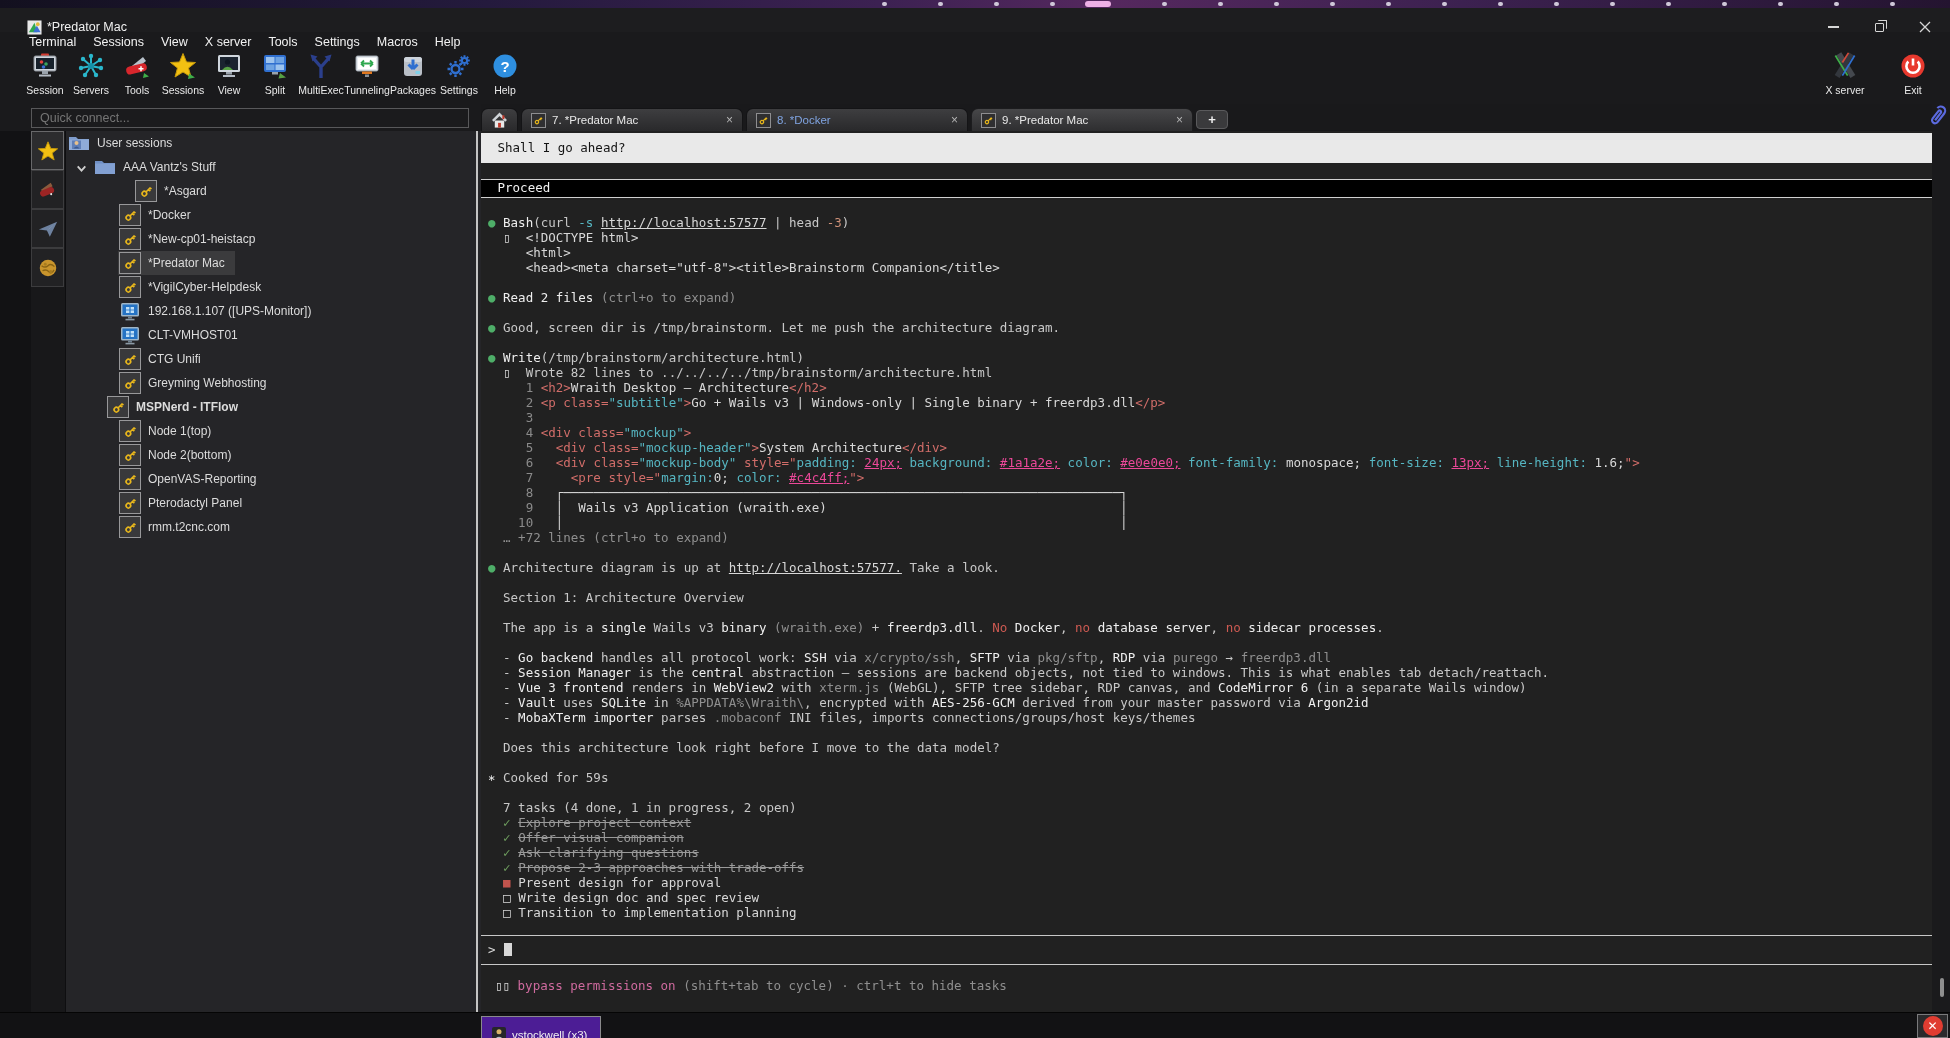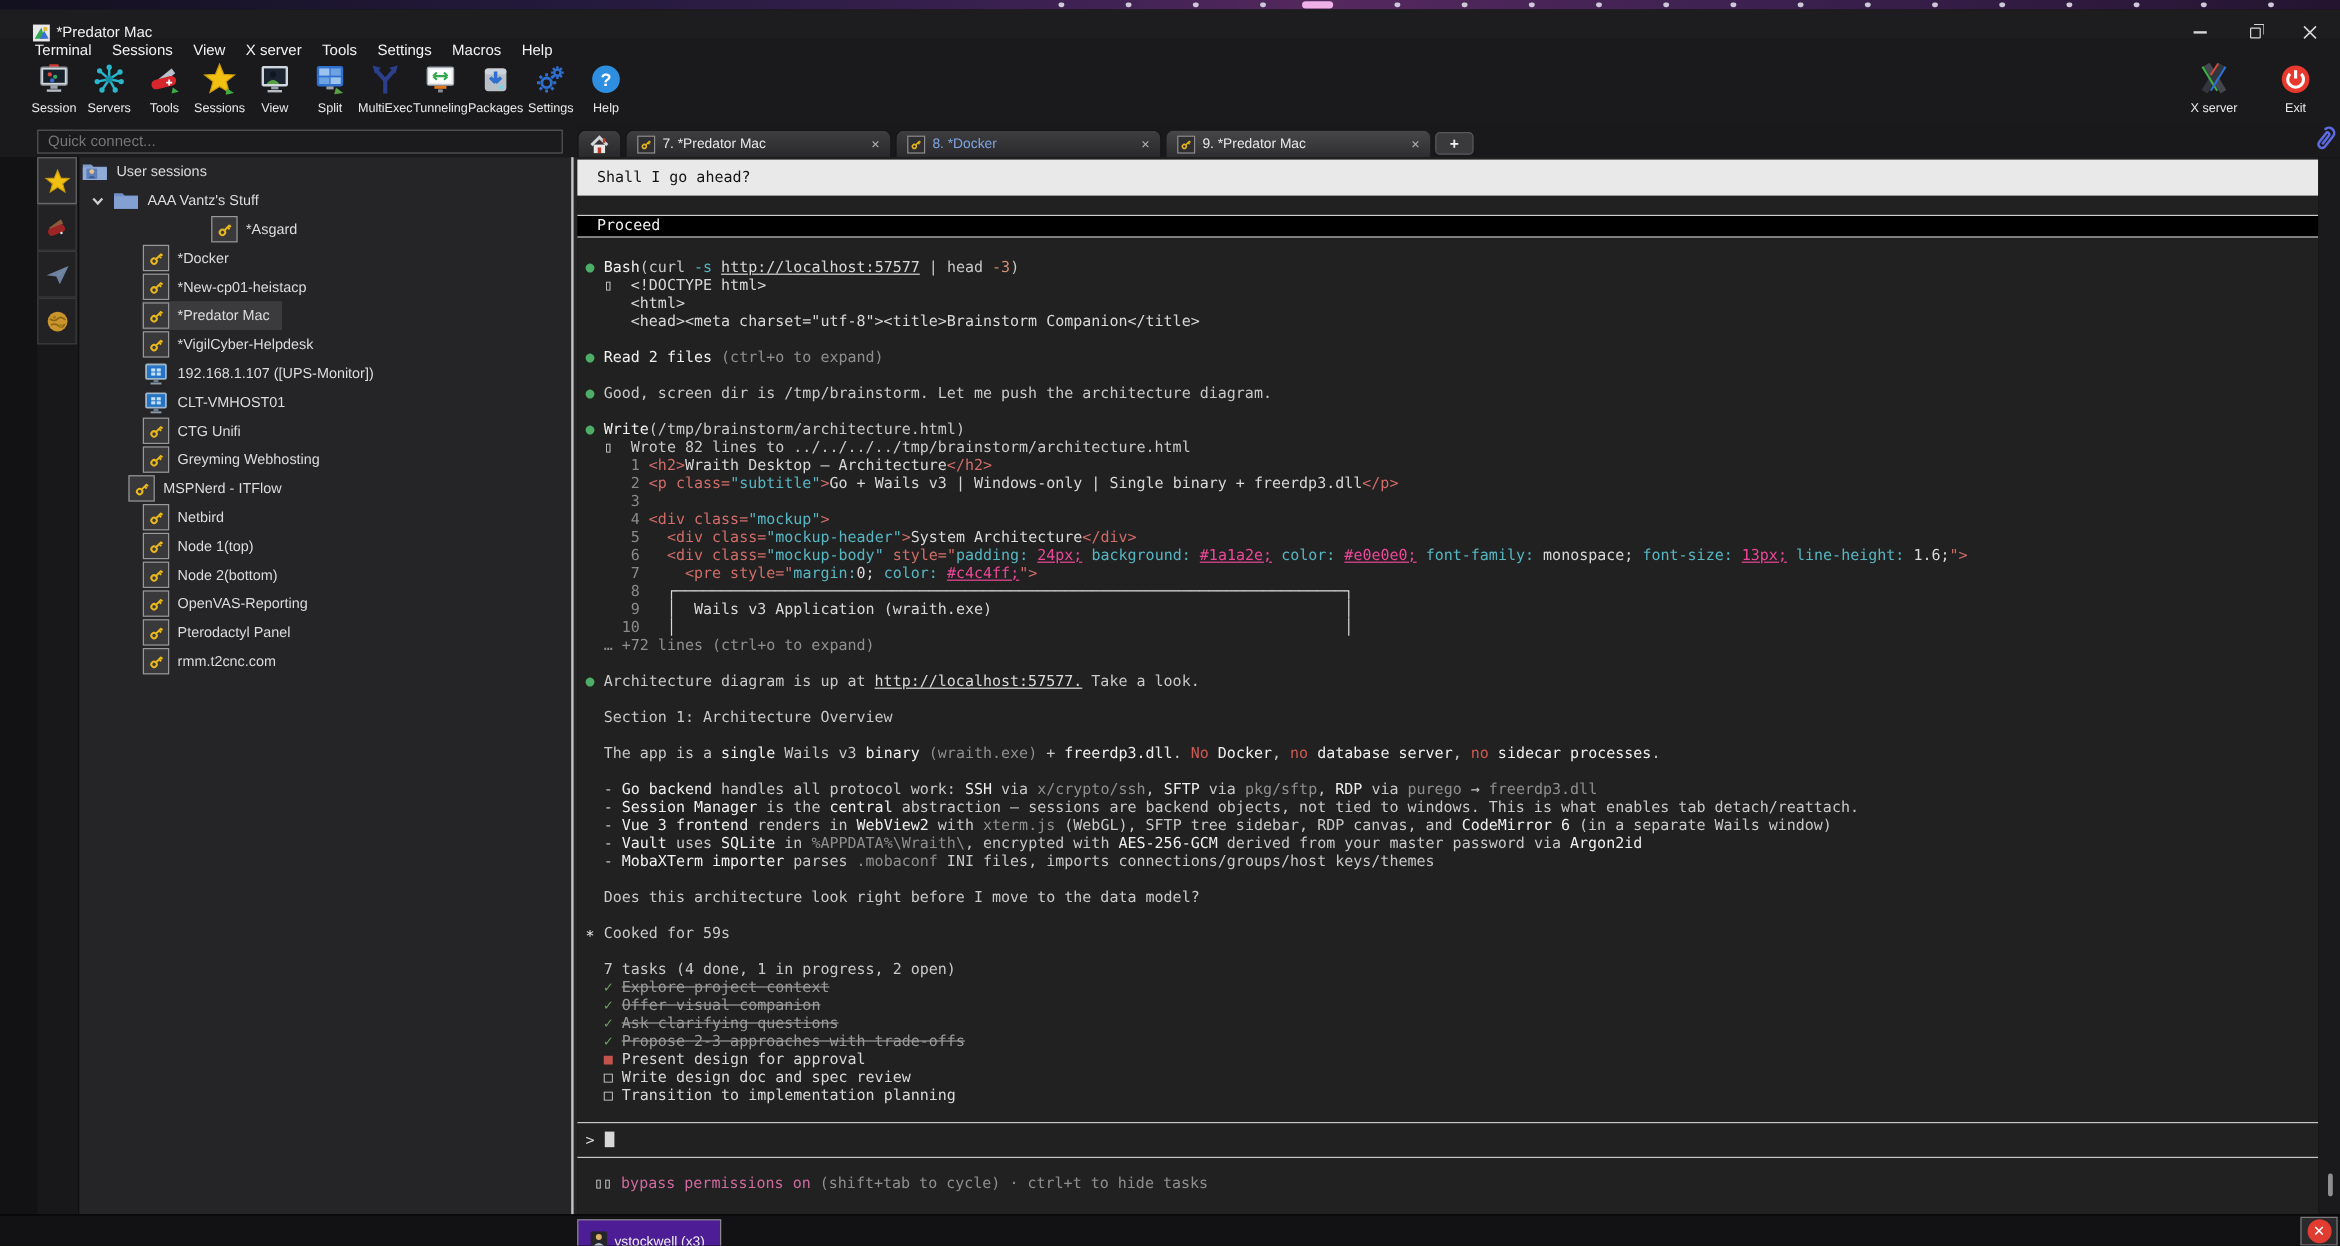--- a/index.html
+++ b/index.html
@@ -422,21 +422,21 @@
       <div class="tree-row" style="padding-left: 9px;">
         <span class="chev"><svg viewBox="0 0 12 12">
             <path d="M2.5 4 L6 8 L9.5 4" stroke="#cfcfcf" stroke-width="1.7" fill="none"></path>
           </svg></span>
         <span class="tree-ic"><svg viewBox="0 0 22 18">
             <path d="M1 3 h7 l2 2 h11 v11 h-20 z" fill="#6f8fc4"></path>
             <rect x="1" y="5.5" width="20" height="10.5" fill="#82a0d2"></rect>
           </svg></span>
         <span class="lbl">AAA Vantz's Stuff</span>
       </div>
-      <div class="tree-row" style="padding-left: 68px; margin-left: 41px;">
+      <div class="tree-row" style="padding-left: 68px;">
         <span class="sel-wrap">
           <span class="key-box">
             <svg viewBox="0 0 20 20">
               <g transform="rotate(-45 10 10)" stroke="#e8b71c" stroke-width="2.2" fill="none">
                 <circle cx="6" cy="10" r="3"></circle>
                 <path d="M9 10 H17.5 M14 10 v3.2 M16.8 10 v2.4"></path>
               </g>
             </svg>
           </span>
           <span class="lbl">*Asgard</span>
@@ -547,44 +547,31 @@
             <svg viewBox="0 0 20 20">
               <g transform="rotate(-45 10 10)" stroke="#e8b71c" stroke-width="2.2" fill="none">
                 <circle cx="6" cy="10" r="3"></circle>
                 <path d="M9 10 H17.5 M14 10 v3.2 M16.8 10 v2.4"></path>
               </g>
             </svg>
           </span>
           <span class="lbl">Greyming Webhosting</span>
         </span>
       </div>
-      <div class="tree-row" style="padding-left: 40px;">
+      <div class="tree-row" style="padding-left: 40px; font-weight: bold;">
         <span class="sel-wrap">
           <span class="key-box">
             <svg viewBox="0 0 20 20">
               <g transform="rotate(-45 10 10)" stroke="#e8b71c" stroke-width="2.2" fill="none">
                 <circle cx="6" cy="10" r="3"></circle>
                 <path d="M9 10 H17.5 M14 10 v3.2 M16.8 10 v2.4"></path>
               </g>
             </svg>
           </span>
           <span class="lbl">MSPNerd - ITFlow</span>
-        </span>
-      </div>
-      <div class="tree-row" style="padding-left: 52px;">
-        <span class="sel-wrap">
-          <span class="key-box">
-            <svg viewBox="0 0 20 20">
-              <g transform="rotate(-45 10 10)" stroke="#e8b71c" stroke-width="2.2" fill="none">
-                <circle cx="6" cy="10" r="3"></circle>
-                <path d="M9 10 H17.5 M14 10 v3.2 M16.8 10 v2.4"></path>
-              </g>
-            </svg>
-          </span>
-          <span class="lbl">Netbird</span>
         </span>
       </div>
       <div class="tree-row" style="padding-left: 52px;">
         <span class="sel-wrap">
           <span class="key-box">
             <svg viewBox="0 0 20 20">
               <g transform="rotate(-45 10 10)" stroke="#e8b71c" stroke-width="2.2" fill="none">
                 <circle cx="6" cy="10" r="3"></circle>
                 <path d="M9 10 H17.5 M14 10 v3.2 M16.8 10 v2.4"></path>
               </g>

